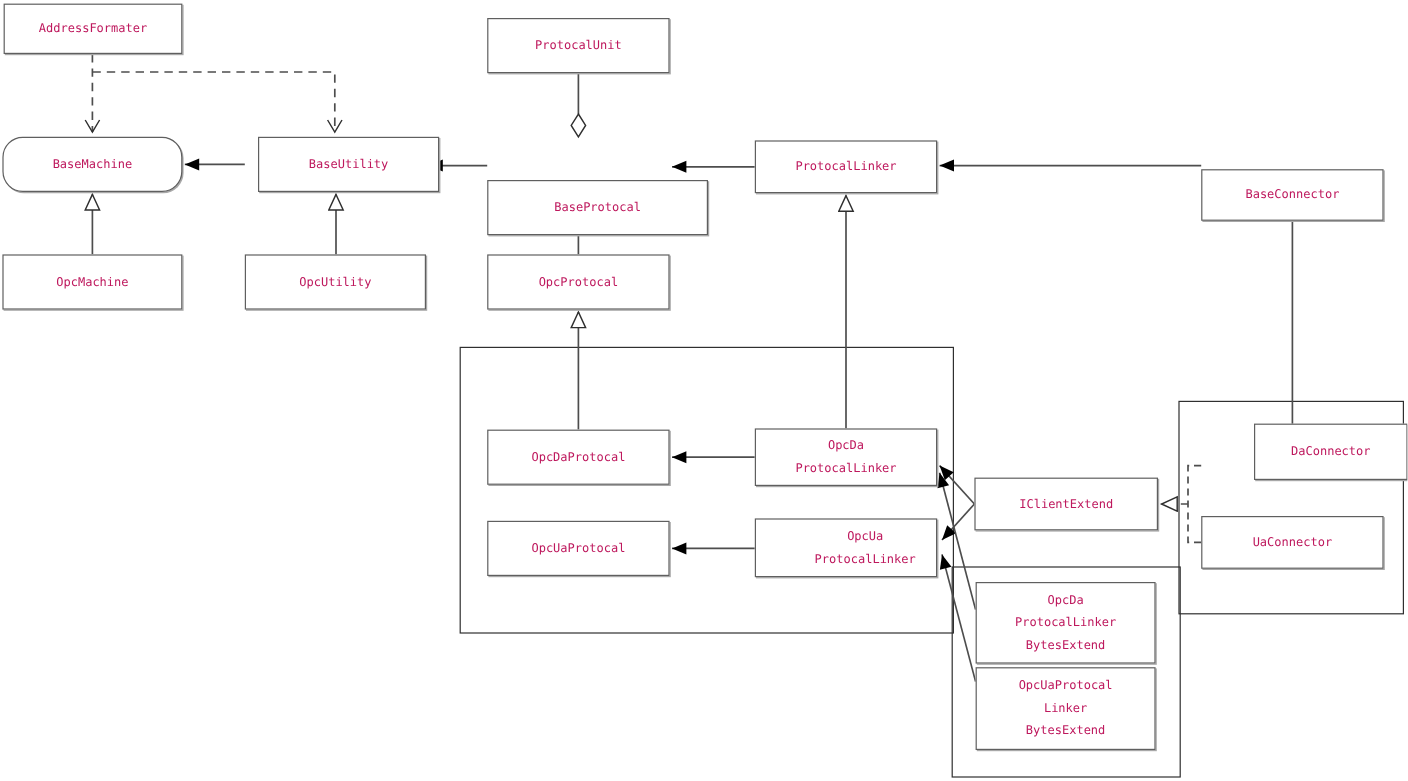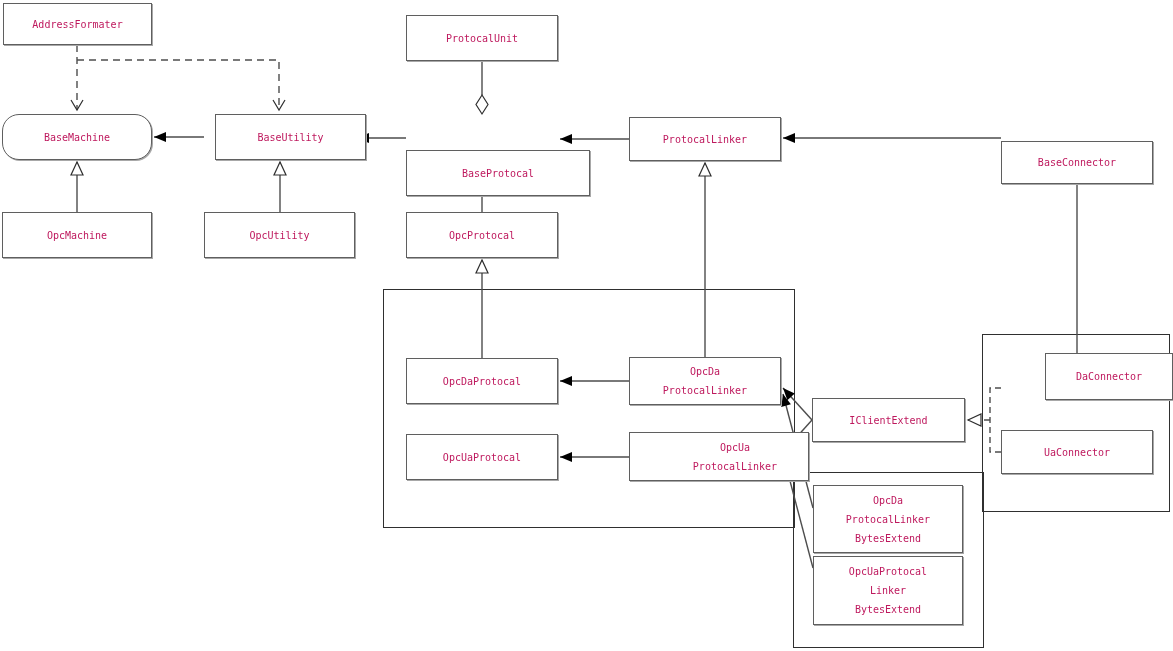--- a/index.html
+++ b/index.html
@@ -121,21 +121,21 @@
 
   <div class="node" style="left:406px;top:358px;width:152px;height:46px;">OpcDaProtocal</div>
 
   <div class="node" style="left:406px;top:212px;width:152px;height:46px;">OpcProtocal</div>
 
   <div class="node" style="left:629px;top:357px;width:152px;height:48px;">OpcDa
 ProtocalLinker</div>
 
   <div class="node" style="left:406px;top:434px;width:152px;height:46px;">OpcUaProtocal</div>
 
-  <div class="node" style="left:629px;top:432px;width:180px;height:49px;padding-left:32px;">OpcUa
+  <div class="node" style="left:629px;top:432px;width:152px;height:49px;padding-left:32px;">OpcUa
 ProtocalLinker</div>
 
   <div class="node" style="left:812px;top:398px;width:153px;height:44px;text-align:center;">IClientExtend</div>
 
   <div class="node" style="left:1001px;top:353px;width:128px;height:47px;margin-left:44px;">DaConnector</div>
 
   <div class="node" style="left:1001px;top:430px;width:152px;height:44px;">UaConnector</div>
 
   <div class="node" style="left:813px;top:485px;width:150px;height:68px;">OpcDa
 ProtocalLinker

